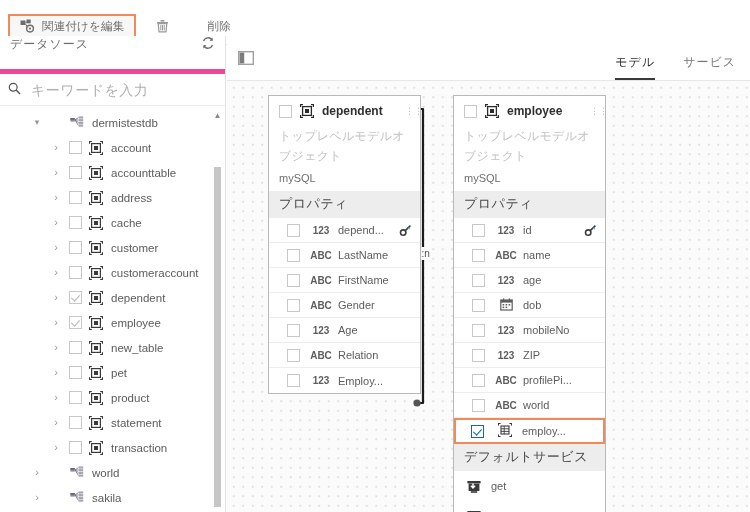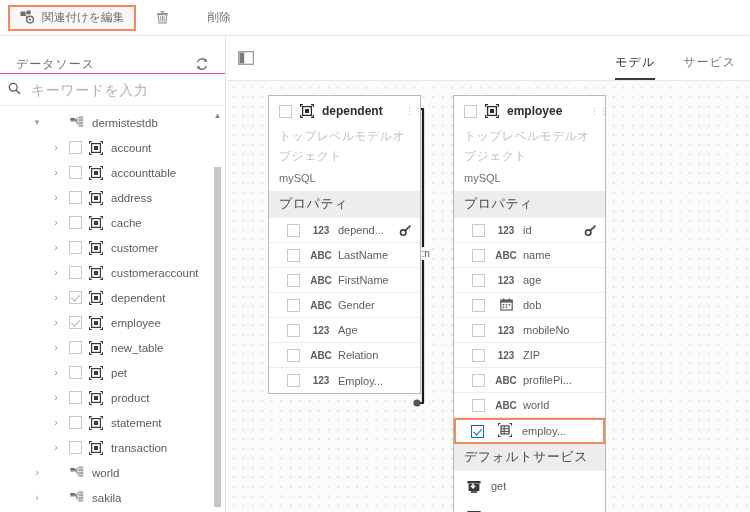--- a/index.html
+++ b/index.html
@@ -7,42 +7,42 @@
   body {
     width:750px; height:512px;
     font-family:"Liberation Sans","DejaVu Sans",sans-serif;
     font-size:11px; color:#4a4a4a;
     background:#ffffff; overflow:hidden;
     position:relative;
   }
 
   
   #toolbar{
-    position:absolute; left:0; top:0; width:750px; height:36px;
+    position:absolute; left:0; top:9px; width:750px; height:36px;
     background:#fff; border-bottom:1px solid #e2e2e2;
     display:flex; align-items:center; padding-left:8px; gap:4px;
   }
   .tb-btn{
     display:flex; align-items:center; gap:7px;
     height:26px; padding:0 10px; cursor:pointer;
     background:#f7f7f7; color:#6e6e6e; font-size:11.5px;
     white-space:nowrap;
   }
   .tb-btn.selected{ border:2px solid #f08a5d; background:#f7f7f7; }
   .tb-btn.plain{ background:transparent; padding-left:16px;gap:38px; }
   .tb-label{ letter-spacing:.2px; }
 
   
   #sidebar{
     position:absolute; left:0; top:36px; width:226px; height:476px;
     background:#fff; border-right:1px solid #e2e2e2;
   }
   #ds-header{
-    height:38px; border-bottom:1px solid #ec4899;
-    display:flex; align-items:flex-end; padding:0 16px;
+    height:38px; border-bottom:5px solid #ec4899;
+    display:flex; align-items:flex-start; padding:0 10px;
   }
   #ds-header .t{ flex:1; font-size:12px; color:#6b6b6b; letter-spacing:1px; }
   #search-row{
     height:32px; border-bottom:1px solid #ededed;
     display:flex; align-items:center; padding:0 8px; gap:8px;
   }
   #search-input{
     border:0; outline:0; flex:1; font-size:14px; color:#444;
     font-family:inherit; background:transparent;
   }

